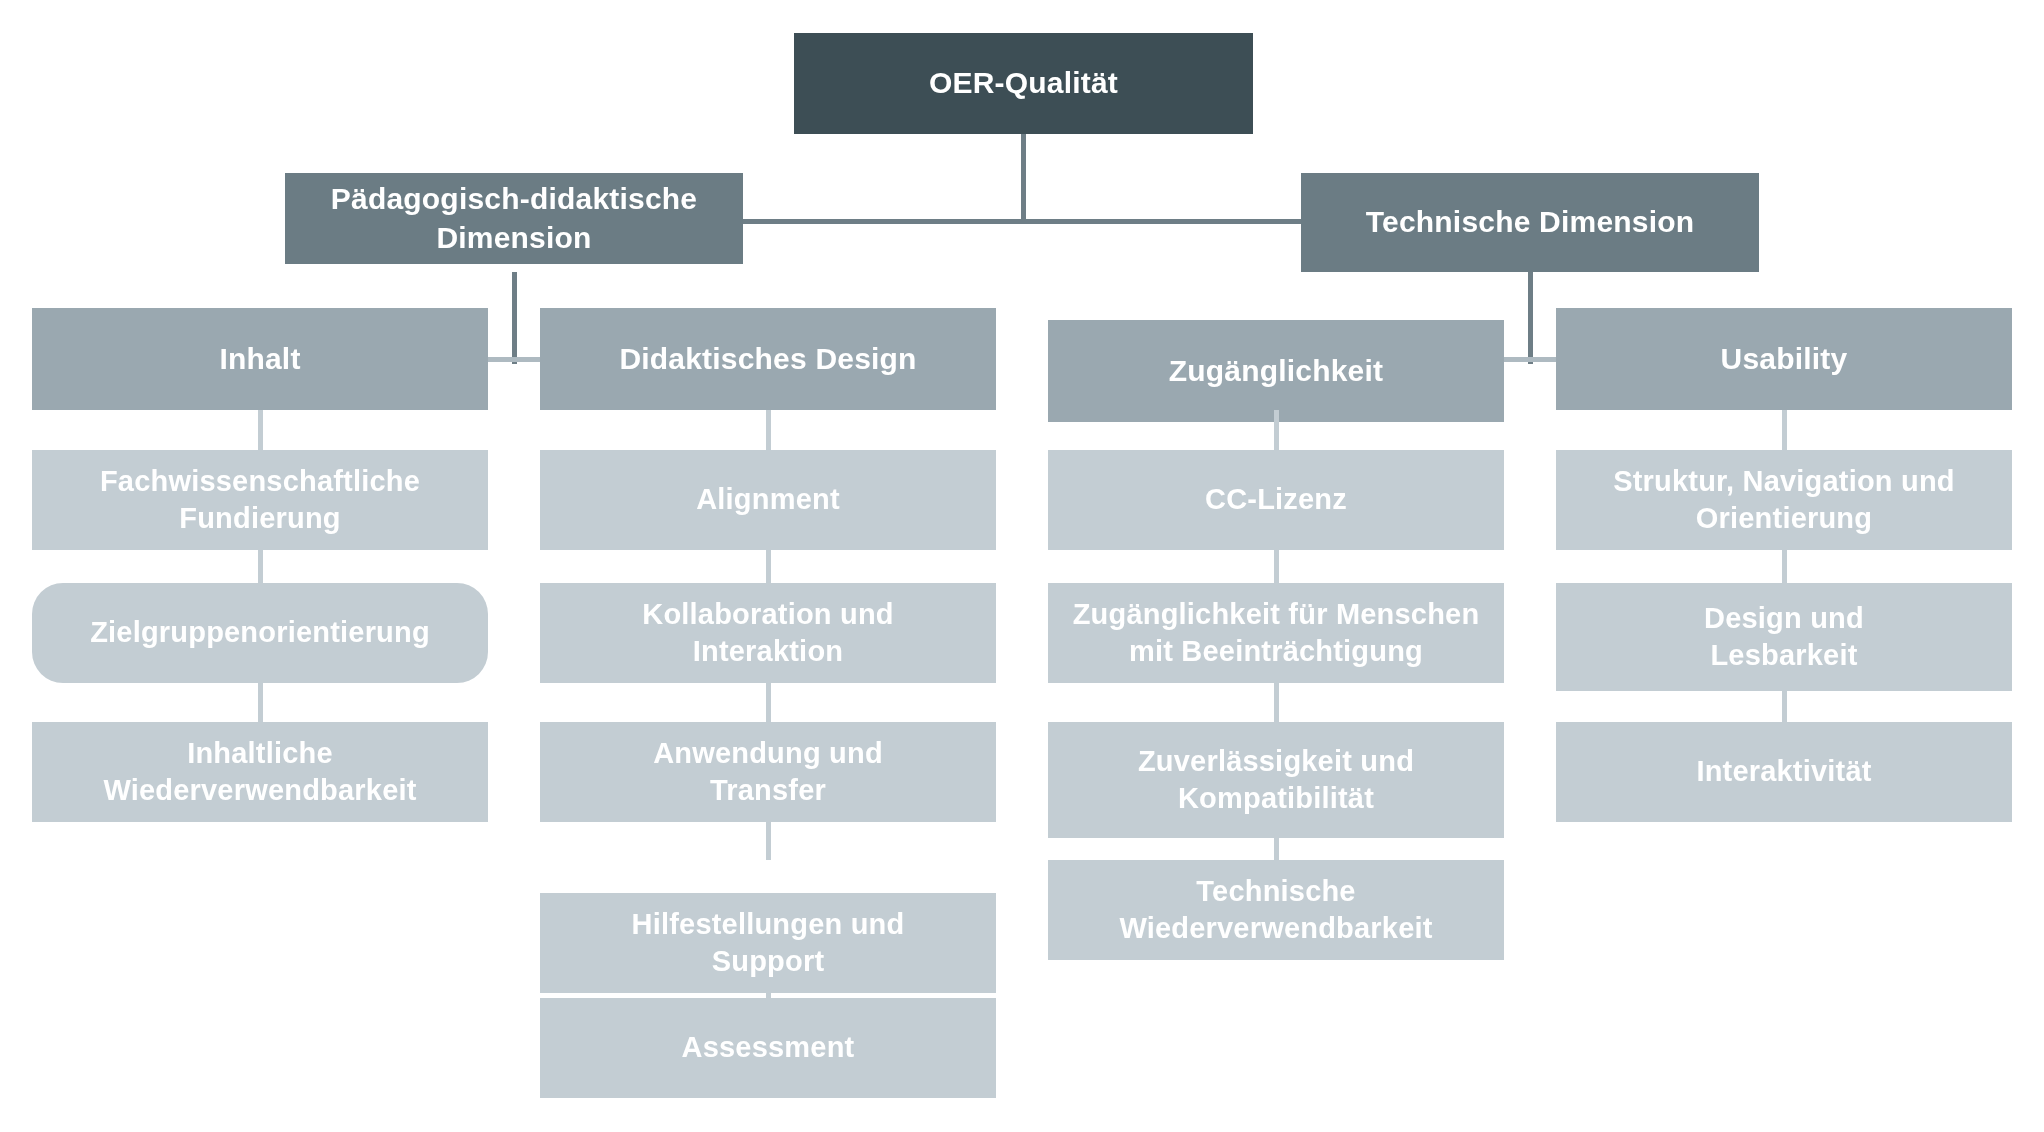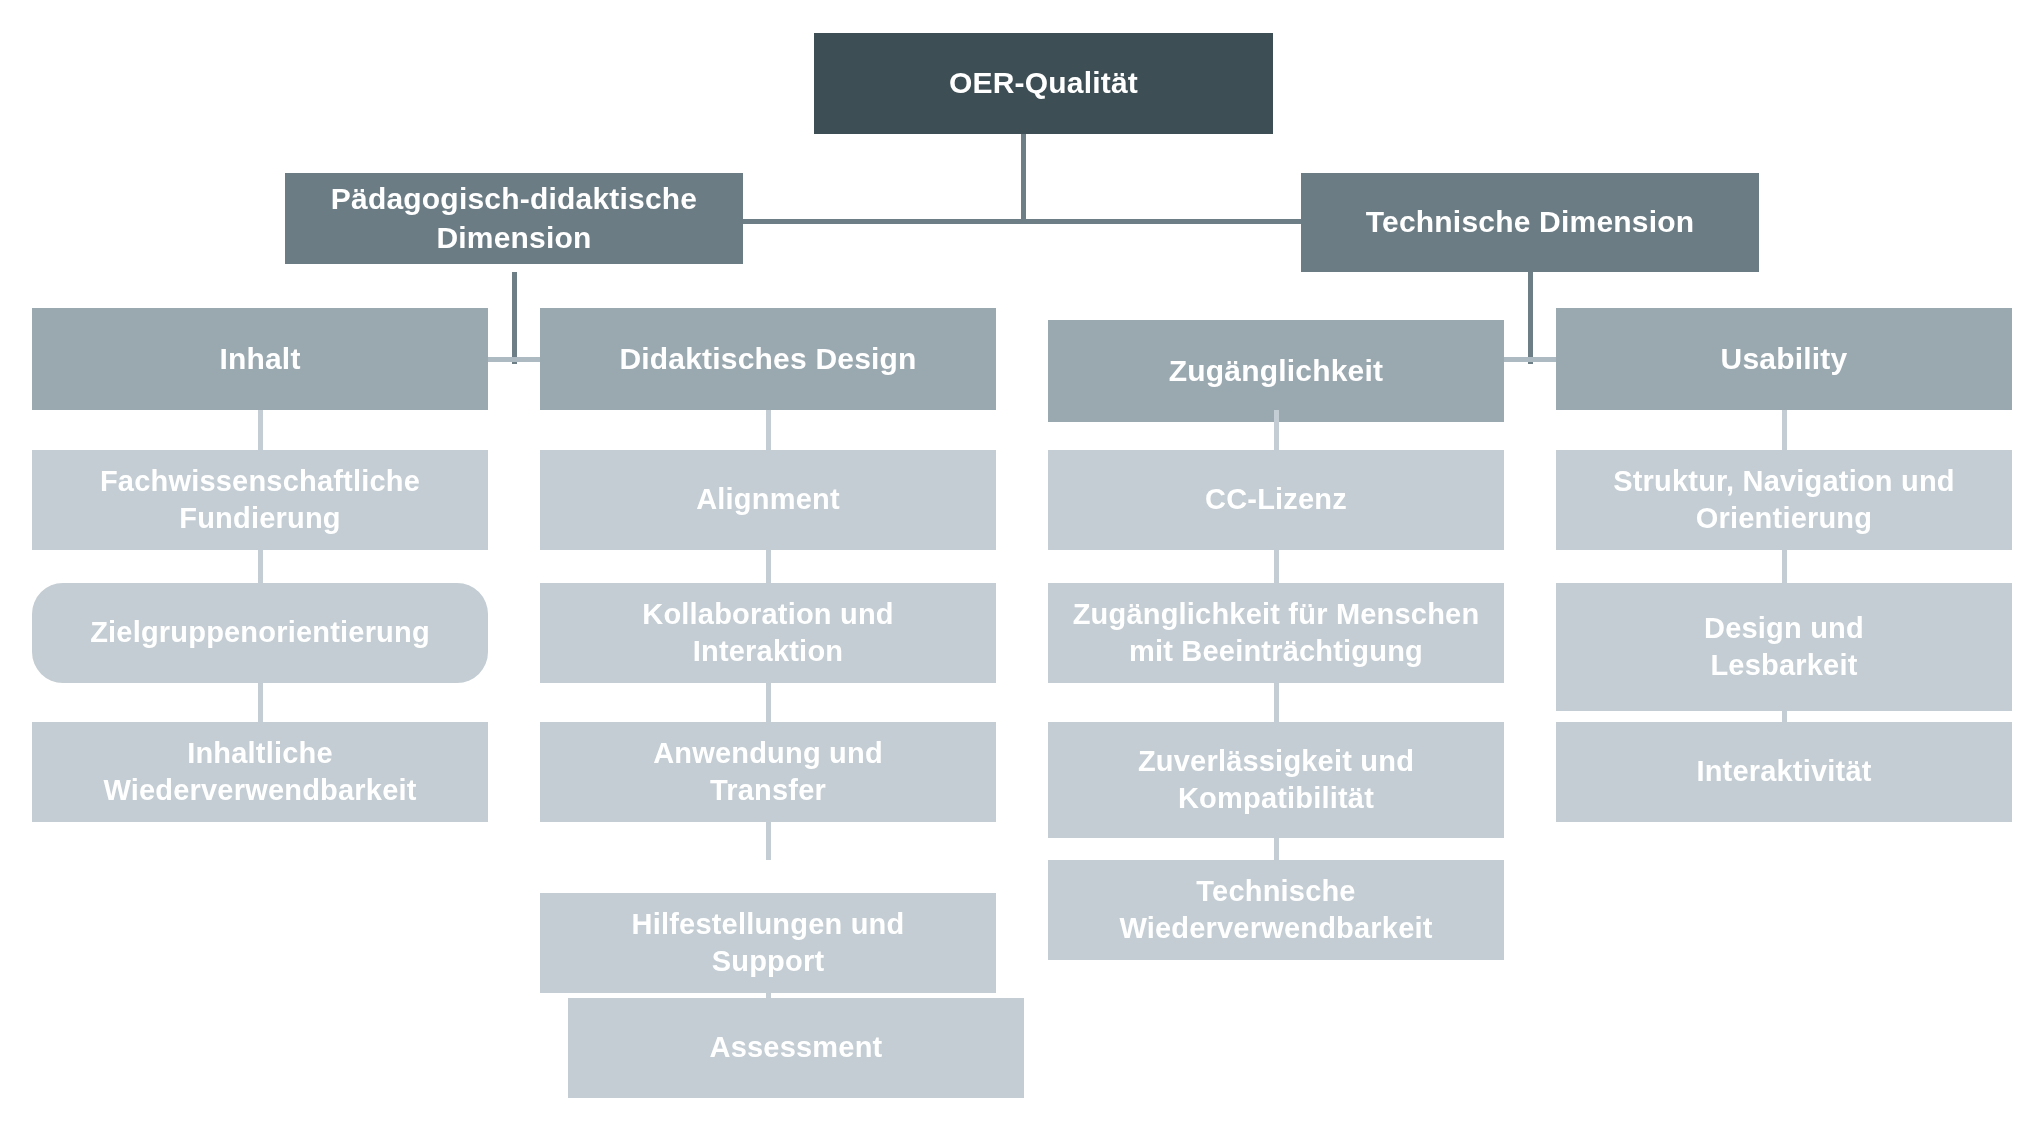--- a/index.html
+++ b/index.html
@@ -55,21 +55,21 @@
   }
   .line-item {
     background: #c3cdd3;
   }
 </style>
 </head>
 <body>
 
 <div class="canvas">
 
-  <div class="box root-box" style="left:814px; top:33px; width:459px; height:101px;">OER-Qualität</div>
+  <div class="box root-box" style="left:794px; top:33px; width:459px; height:101px;">OER-Qualität</div>
 
   <div class="line line-dark" style="left:1021px; top:134px; width:5px; height:90px;"></div>
   <div class="line line-dark" style="left:743px; top:219px; width:558px; height:5px;"></div>
 
   <div class="box dimension-box" style="left:285px; top:173px; width:458px; height:91px;">Pädagogisch-didaktische
 Dimension</div>
   <div class="box dimension-box" style="left:1301px; top:173px; width:458px; height:99px;">Technische Dimension</div>
 
   <div class="line line-dark" style="left:512px; top:272px; width:5px; height:92px;"></div>
   <div class="line line-light" style="left:488px; top:357px; width:52px; height:5px;"></div>
@@ -97,38 +97,38 @@
   <div class="line line-item" style="left:766px; top:822px; width:5px; height:38px;"></div>
   <div class="line line-item" style="left:766px; top:960px; width:5px; height:38px;"></div>
 
   <div class="box item-box" style="left:540px; top:583px; width:456px; height:100px;">Kollaboration und
 Interaktion</div>
   <div class="box item-box" style="left:540px; top:450px; width:456px; height:100px;">Alignment</div>
   <div class="box item-box" style="left:540px; top:722px; width:456px; height:100px;">Anwendung und
 Transfer</div>
   <div class="box item-box" style="left:540px; top:860px; width:456px; height:100px;margin-top:33px;">Hilfestellungen und
 Support</div>
-  <div class="box item-box" style="left:540px; top:998px; width:456px; height:100px;margin-left:28px;">Assessment</div>
+  <div class="box item-box" style="left:540px; top:998px; width:456px; height:100px;">Assessment</div>
 
   <div class="line line-item" style="left:1274px; top:410px; width:5px; height:40px;"></div>
   <div class="line line-item" style="left:1274px; top:550px; width:5px; height:33px;"></div>
   <div class="line line-item" style="left:1274px; top:683px; width:5px; height:39px;"></div>
   <div class="line line-item" style="left:1274px; top:822px; width:5px; height:38px;"></div>
 
   <div class="box item-box" style="left:1048px; top:450px; width:456px; height:100px;">CC-Lizenz</div>
   <div class="box item-box" style="left:1048px; top:583px; width:456px; height:100px;">Zugänglichkeit für Menschen
 mit Beeinträchtigung</div>
   <div class="box item-box" style="left:1048px; top:722px; width:456px; height:116px;">Zuverlässigkeit und
 Kompatibilität</div>
   <div class="box item-box" style="left:1048px; top:860px; width:456px; height:100px;">Technische
 Wiederverwendbarkeit</div>
 
   <div class="line line-item" style="left:1782px; top:410px; width:5px; height:40px;"></div>
   <div class="line line-item" style="left:1782px; top:550px; width:5px; height:33px;"></div>
   <div class="line line-item" style="left:1782px; top:683px; width:5px; height:39px;"></div>
 
   <div class="box item-box" style="left:1556px; top:450px; width:456px; height:100px;">Struktur, Navigation und
 Orientierung</div>
-  <div class="box item-box" style="left:1556px; top:583px; width:456px; height:128px;text-align:center;">Design und
+  <div class="box item-box" style="left:1556px; top:583px; width:456px; height:108px;text-align:center;">Design und
 Lesbarkeit</div>
   <div class="box item-box" style="left:1556px; top:722px; width:456px; height:100px;">Interaktivität</div>
 
 </div>
 
 </body></html>

